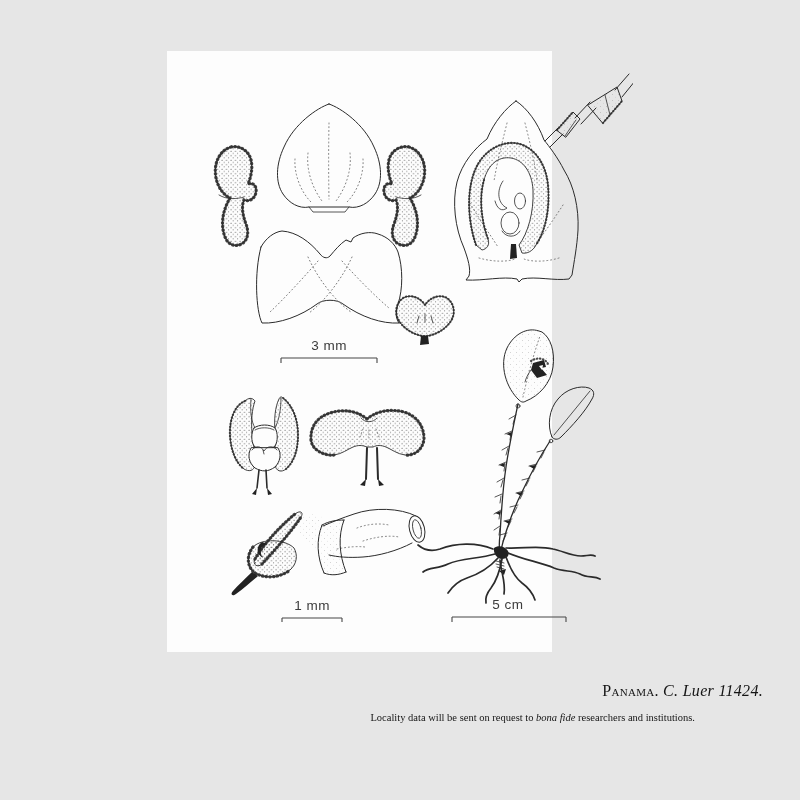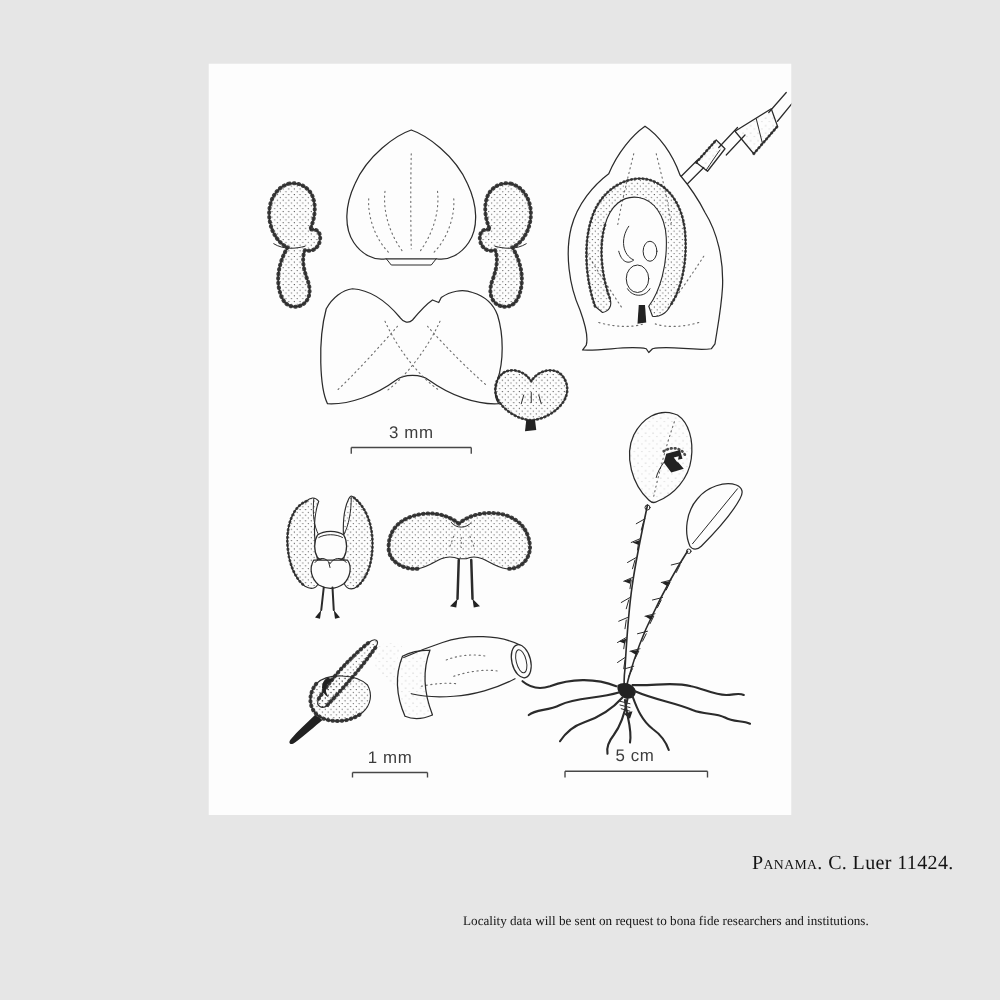--- a/index.html
+++ b/index.html
@@ -4,21 +4,21 @@
 <style>
   html,body { margin:0; padding:0; }
   body {
     width:800px; height:800px; position:relative;
     background:#e6e6e6;
     font-family:"Liberation Serif", serif;
     overflow:hidden;
   }
   .panel {
     position:absolute; left:167px; top:51px;
-    width:466px; height:601px;
+    width:385px; height:601px;
     background:#fdfdfd;
   }
   .panel svg { display:block; }
 
   
   .ink   { fill:none; stroke:#2b2b2b; stroke-width:1; stroke-linecap:round; stroke-linejoin:round; }
   .thin  { fill:none; stroke:#2b2b2b; stroke-width:.8; stroke-linecap:round; stroke-linejoin:round; }
   .stip  { fill:url(#stip); stroke:#2b2b2b; stroke-width:.9; stroke-linejoin:round; }
   .stipL { fill:url(#stipL); stroke:none; }
   .fuzz  { fill:none; stroke:#2b2b2b; stroke-width:3.2; stroke-dasharray:.6 3.1; stroke-linecap:round; opacity:.9; }
@@ -28,23 +28,23 @@
   .whitefill { fill:#fdfdfd; }
   .bar   { fill:none; stroke:#474747; stroke-width:1.1; }
   .lbl   { font-family:"Liberation Sans", sans-serif; font-size:13.5px; fill:#3c3c3c; letter-spacing:.5px; }
 
   .caption {
     position:absolute; top:680px; right:37px;
     text-align:right; font-size:16px; line-height:21px;
     color:#141414; letter-spacing:.3px;
   }
   .caption .sc { font-variant:small-caps; }
-  .caption .it, .fineprint .it { }
+  .caption .it, .fineprint .it { font-style:italic; }
   .fineprint {
-    position:absolute; top:732px; right:105px;
+    position:absolute; top:712px; right:105px;
     font-size:10.5px; color:#141414;
   }
 </style>
 </head>
 <body>
 
 <div class="panel">
 <svg width="466" height="601" viewBox="0 0 466 601" xmlns="http://www.w3.org/2000/svg">
   <defs>
     <pattern id="stip" width="4.5" height="4.5" patternUnits="userSpaceOnUse">

